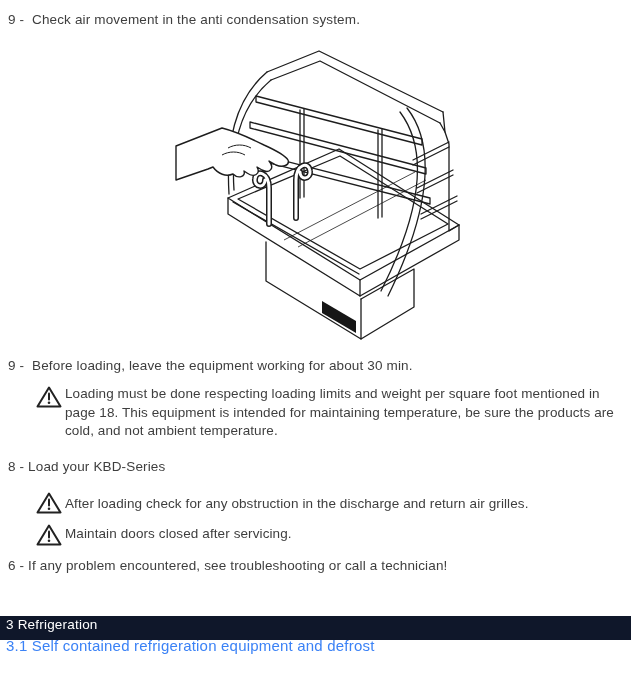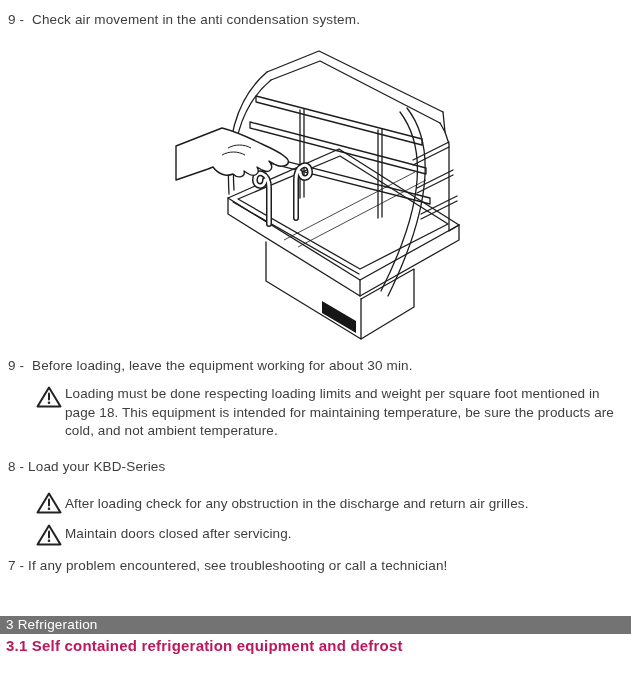--- a/index.html
+++ b/index.html
@@ -34,29 +34,29 @@
   .warning-row.w3 { top: 523px; }
   .warning-icon { flex: 0 0 auto; width: 26px; height: 24px; }
   .warning-icon svg { display: block; width: 26px; height: 24px; }
   .warning-text {
     margin: 0; font-size: 13.5px; line-height: 18.5px;
     letter-spacing: 0.1px; color: #3e3e3e; width: 552px;
   }
   .warning-row.w2 .warning-text, .warning-row.w3 .warning-text { line-height: 22px; }
 
   .section-bar {
-    position: absolute; left: 0; top: 616px; width: 631px; height: 18px;
-    background: #737373; color: #ffffff;
+    position: absolute; left: 0; top: 616px; width: 631px; height: 24px;
+    background: #0f172a; color: #ffffff;
     font-size: 13.5px; line-height: 18px;
     padding-left: 6px; box-sizing: border-box;
     letter-spacing: 0.2px;
   }
   .subsection-title {
     position: absolute; left: 6px; top: 637px; margin: 0;
-    font-size: 15px; font-weight: bold; color: #be185d;
+    font-size: 15px; font-weight: normal; color: #3b82f6;
     letter-spacing: 0.2px;
   }
   .body-paragraph {
     position: absolute; left: 6px; top: 677px; margin: 0;
     font-size: 13.5px; color: #3e3e3e; letter-spacing: 0.1px;
   }
 
   .lineart { stroke: #1d1d1d; fill: none; stroke-width: 1.3; stroke-linejoin: round; stroke-linecap: round; }
   .lineart-thin { stroke: #1d1d1d; fill: none; stroke-width: 0.8; }
 </style>
@@ -153,21 +153,21 @@
     <span class="warning-icon">
       <svg viewBox="0 0 26 24">
         <path d="M13 2.5 L24.5 21.5 H1.5 Z" fill="none" stroke="#222" stroke-width="2" stroke-linejoin="round"></path>
         <path d="M13 8.5 L13 14.5" stroke="#222" stroke-width="2" stroke-linecap="round"></path>
         <circle cx="13" cy="17.8" r="1.3" fill="#222"></circle>
       </svg>
     </span>
     <p class="warning-text">Maintain doors closed after servicing.</p>
   </div>
 
-  <p class="step step9">7 - If any problem encountered, see troubleshooting or call a technician!</p>
+  <p class="step step9">6 - If any problem encountered, see troubleshooting or call a technician!</p>
 
   <div class="section-bar">
     <span>3 Refrigeration</span>
   </div>
 
   <h2 class="subsection-title">3.1 Self contained refrigeration equipment and defrost</h2>
 
 
 </div>
 

